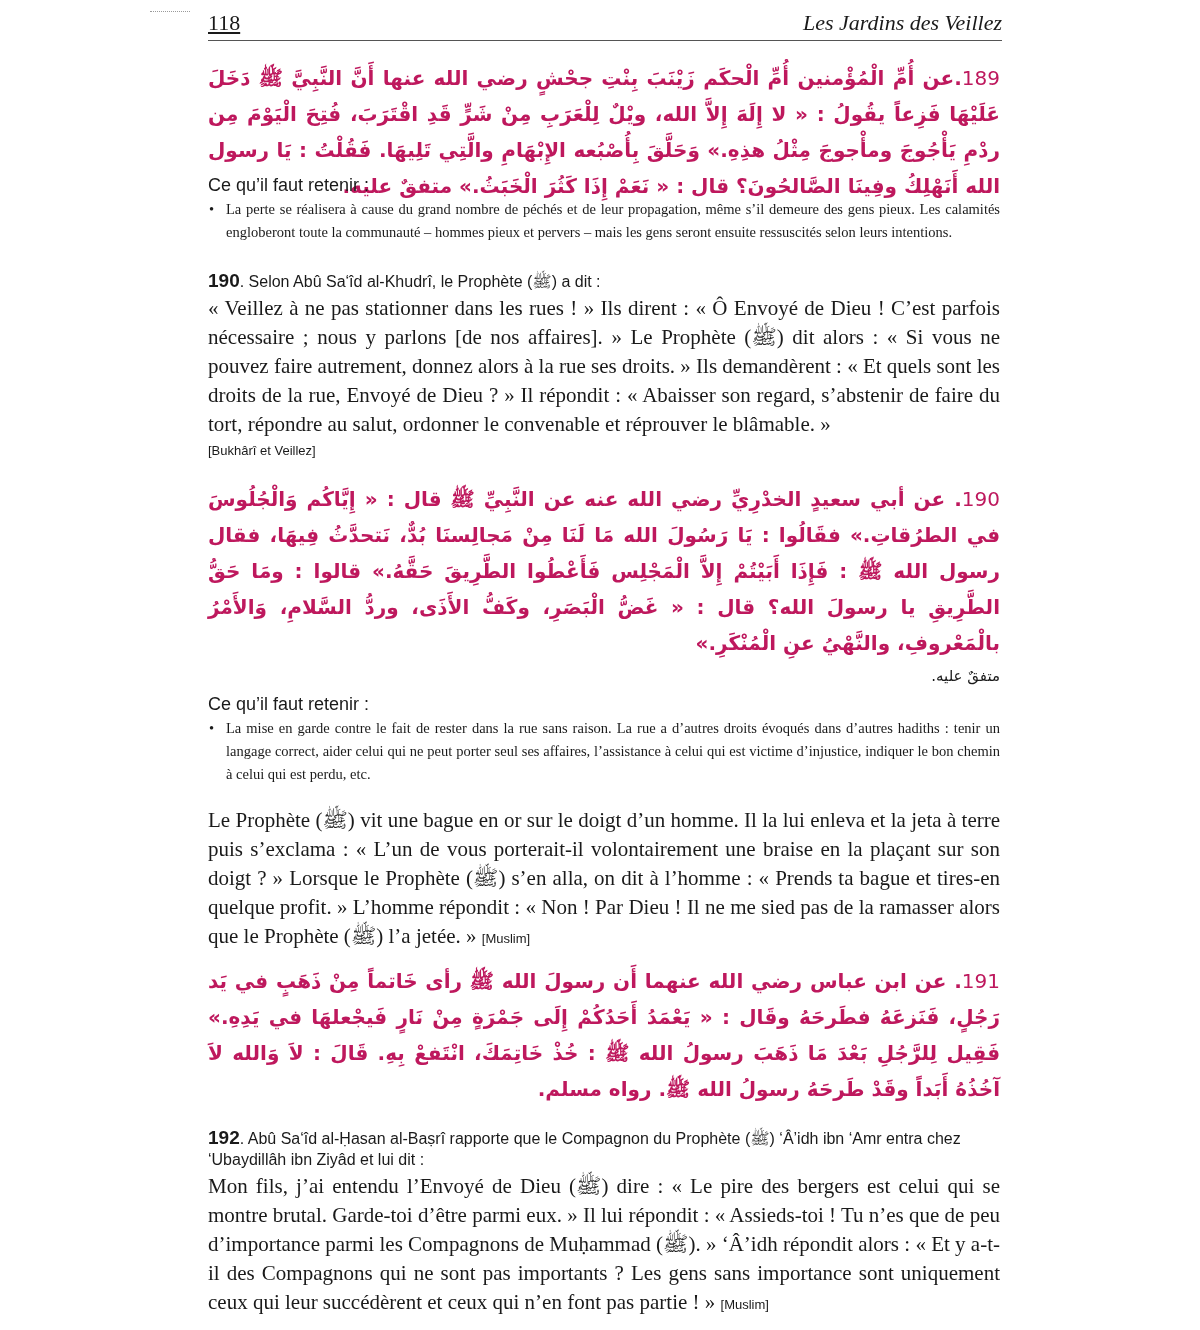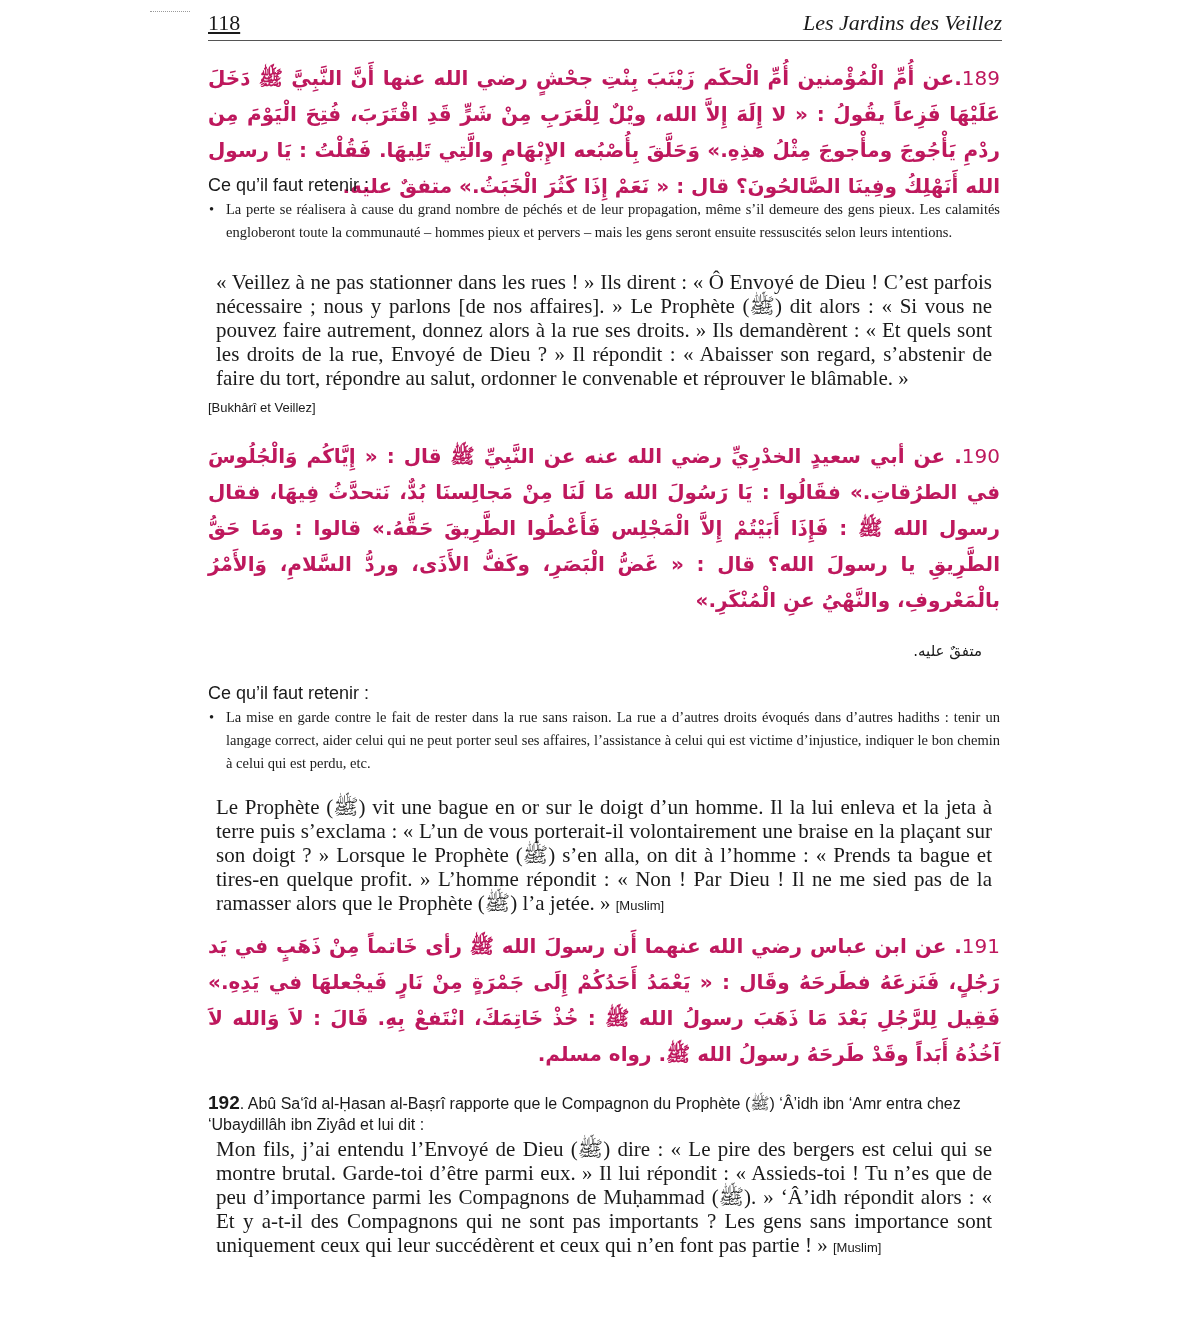--- a/index.html
+++ b/index.html
@@ -6,27 +6,27 @@
   body { width: 1200px; height: 1330px; position: relative; overflow: hidden; color: #1a1a1a; }
   .page { position: absolute; left: 0; top: 0; width: 1200px; height: 1330px; }
   .scan-mark { position: absolute; left: 150px; top: 11px; width: 40px; height: 1px; border-top: 1px dotted #9a9a9a; }
   .header { position: absolute; left: 208px; top: 6px; width: 794px; height: 34px; }
   .page-number { position: absolute; left: 0; top: 4px; font-family: "Liberation Serif", serif; font-size: 22px; text-decoration: underline; }
   .running-title { position: absolute; right: 0; top: 4px; font-family: "Liberation Serif", serif; font-style: italic; font-size: 22px; }
   .header-rule { position: absolute; left: 208px; top: 40px; width: 794px; height: 0; border-top: 1px solid #555; }
   .content { position: absolute; left: 208px; top: 60px; width: 792px; }
   .ar { font-family: "DejaVu Sans", sans-serif; direction: rtl; text-align: justify; text-align-last: right; font-size: 20px; line-height: 36px; font-weight: bold; color: #be185d; margin: 0; }
   .ar .num { font-weight: normal; unicode-bidi: isolate; direction: ltr; }
-  .ar-end { font-family: "DejaVu Sans", sans-serif; direction: rtl; text-align: left; font-size: 15px; line-height: 30px; margin: 18px; }
+  .ar-end { font-family: "DejaVu Sans", sans-serif; direction: rtl; text-align: left; font-size: 15px; line-height: 30px; margin: 0; }
   .retain-label { font-family: "Liberation Sans", sans-serif; font-size: 18px; line-height: 18px; margin: 0; }
   .bullet { position: relative; padding-left: 18px; font-family: "Liberation Serif", serif; font-size: 14.5px; line-height: 23px; text-align: justify; margin: 0; }
   .bullet .dot { position: absolute; left: 1px; top: 0; }
   .hadith-head { font-family: "Liberation Sans", sans-serif; font-size: 16px; line-height: 21px; margin: 0; }
   .hadith-head .hnum { font-weight: bold; font-size: 19px; }
-  .fr { font-family: "Liberation Serif", serif; font-size: 21px; line-height: 24px; text-align: justify; margin: 8px; }
+  .fr { font-family: "Liberation Serif", serif; font-size: 21px; line-height: 29px; text-align: justify; margin: 0; }
   .source { font-family: "Liberation Sans", sans-serif; font-size: 13px; }
   .source-block { font-family: "Liberation Sans", sans-serif; font-size: 13px; line-height: 20px; margin: 0; }
 </style>
 </head>
 <body>
 
 <div class="page">
   <div class="scan-mark"></div>
 
   <div class="header">
@@ -41,20 +41,23 @@
       <p class="ar" style="height:114px;">
         <span class="num">189</span><span>.</span><span>عن أُمِّ الْمُؤْمنين أُمِّ الْحكَم زَيْنَبَ بِنْتِ جحْشٍ رضي الله عنها أَنَّ النَّبِيَّ ﷺ دَخَلَ عَلَيْهَا فَزِعاً يقُولُ : « لا إِلَهَ إِلاَّ الله، ويْلٌ لِلْعَرَبِ مِنْ شَرٍّ قَدِ اقْتَرَبَ، فُتِحَ الْيَوْمَ مِن ردْمِ يَأْجُوجَ ومأْجوجَ مِثْلُ هذِهِ.» وَحَلَّقَ بِأُصْبُعه الإِبْهَامِ والَّتِي تَلِيهَا. فَقُلْتُ : يَا رسول الله أَنَهْلِكُ وفِينَا الصَّالحُونَ؟ قال : « نَعَمْ إِذَا كَثُرَ الْخَبَثُ.» متفقٌ عليه.</span>
       </p>
       <p class="retain-label" style="margin-top:2px;">Ce qu’il faut retenir :</p>
       <p class="bullet" style="margin-top:4px;">
         <span class="dot">•</span><span>La perte se réalisera à cause du grand nombre de péchés et de leur propagation, même s’il demeure des gens pieux. Les calamités engloberont toute la communauté – hommes pieux et pervers – mais les gens seront ensuite ressuscités selon leurs intentions.</span>
       </p>
     </section>
 
     <section style="margin-top:26px;">
+      <p class="hadith-head">
+        <span class="hnum">190</span><span>. Selon Abû Sa‘îd al-Khudrî, le Prophète (ﷺ) a dit :</span>
+      </p>
       <p class="fr" style="margin-top:2px;">« Veillez à ne pas stationner dans les rues ! » Ils dirent : « Ô Envoyé de Dieu ! C’est parfois nécessaire ; nous y parlons [de nos affaires]. » Le Prophète (ﷺ) dit alors : « Si vous ne pouvez faire autrement, donnez alors à la rue ses droits. » Ils demandèrent : « Et quels sont les droits de la rue, Envoyé de Dieu ? » Il répondit : « Abaisser son regard, s’abstenir de faire du tort, répondre au salut, ordonner le convenable et réprouver le blâmable. »</p>
       <p class="source-block" style="margin-top:2px;">[Bukhârî et Veillez]</p>
       <p class="ar" style="margin-top:20px;">
         <span class="num">190</span><span>. </span><span>عن أبي سعيدٍ الخدْرِيِّ رضي الله عنه عن النَّبِيِّ ﷺ قال : « إِيَّاكُم وَالْجُلُوسَ في الطرُقاتِ.» فقَالُوا : يَا رَسُولَ الله مَا لَنَا مِنْ مَجالِسنَا بُدٌّ، نَتحدَّثُ فِيهَا، فقال رسول الله ﷺ : فَإِذَا أَبَيْتُمْ إِلاَّ الْمَجْلِس فَأَعْطُوا الطَّرِيقَ حَقَّهُ.» قالوا : ومَا حَقُّ الطَّرِيقِ يا رسولَ الله؟ قال : « غَضُّ الْبَصَرِ، وكَفُّ الأَذَى، وردُّ السَّلامِ، وَالأَمْرُ بالْمَعْروفِ، والنَّهْيُ عنِ الْمُنْكَرِ.»</span>
       </p>
       <p class="ar-end" style="text-align:right;">متفقٌ عليه.</p>
       <p class="retain-label" style="margin-top:4px;">Ce qu’il faut retenir :</p>
       <p class="bullet" style="margin-top:4px;">
         <span class="dot">•</span><span>La mise en garde contre le fait de rester dans la rue sans raison. La rue a d’autres droits évoqués dans d’autres hadiths : tenir un langage correct, aider celui qui ne peut porter seul ses affaires, l’assistance à celui qui est victime d’injustice, indiquer le bon chemin à celui qui est perdu, etc.</span>
       </p>

